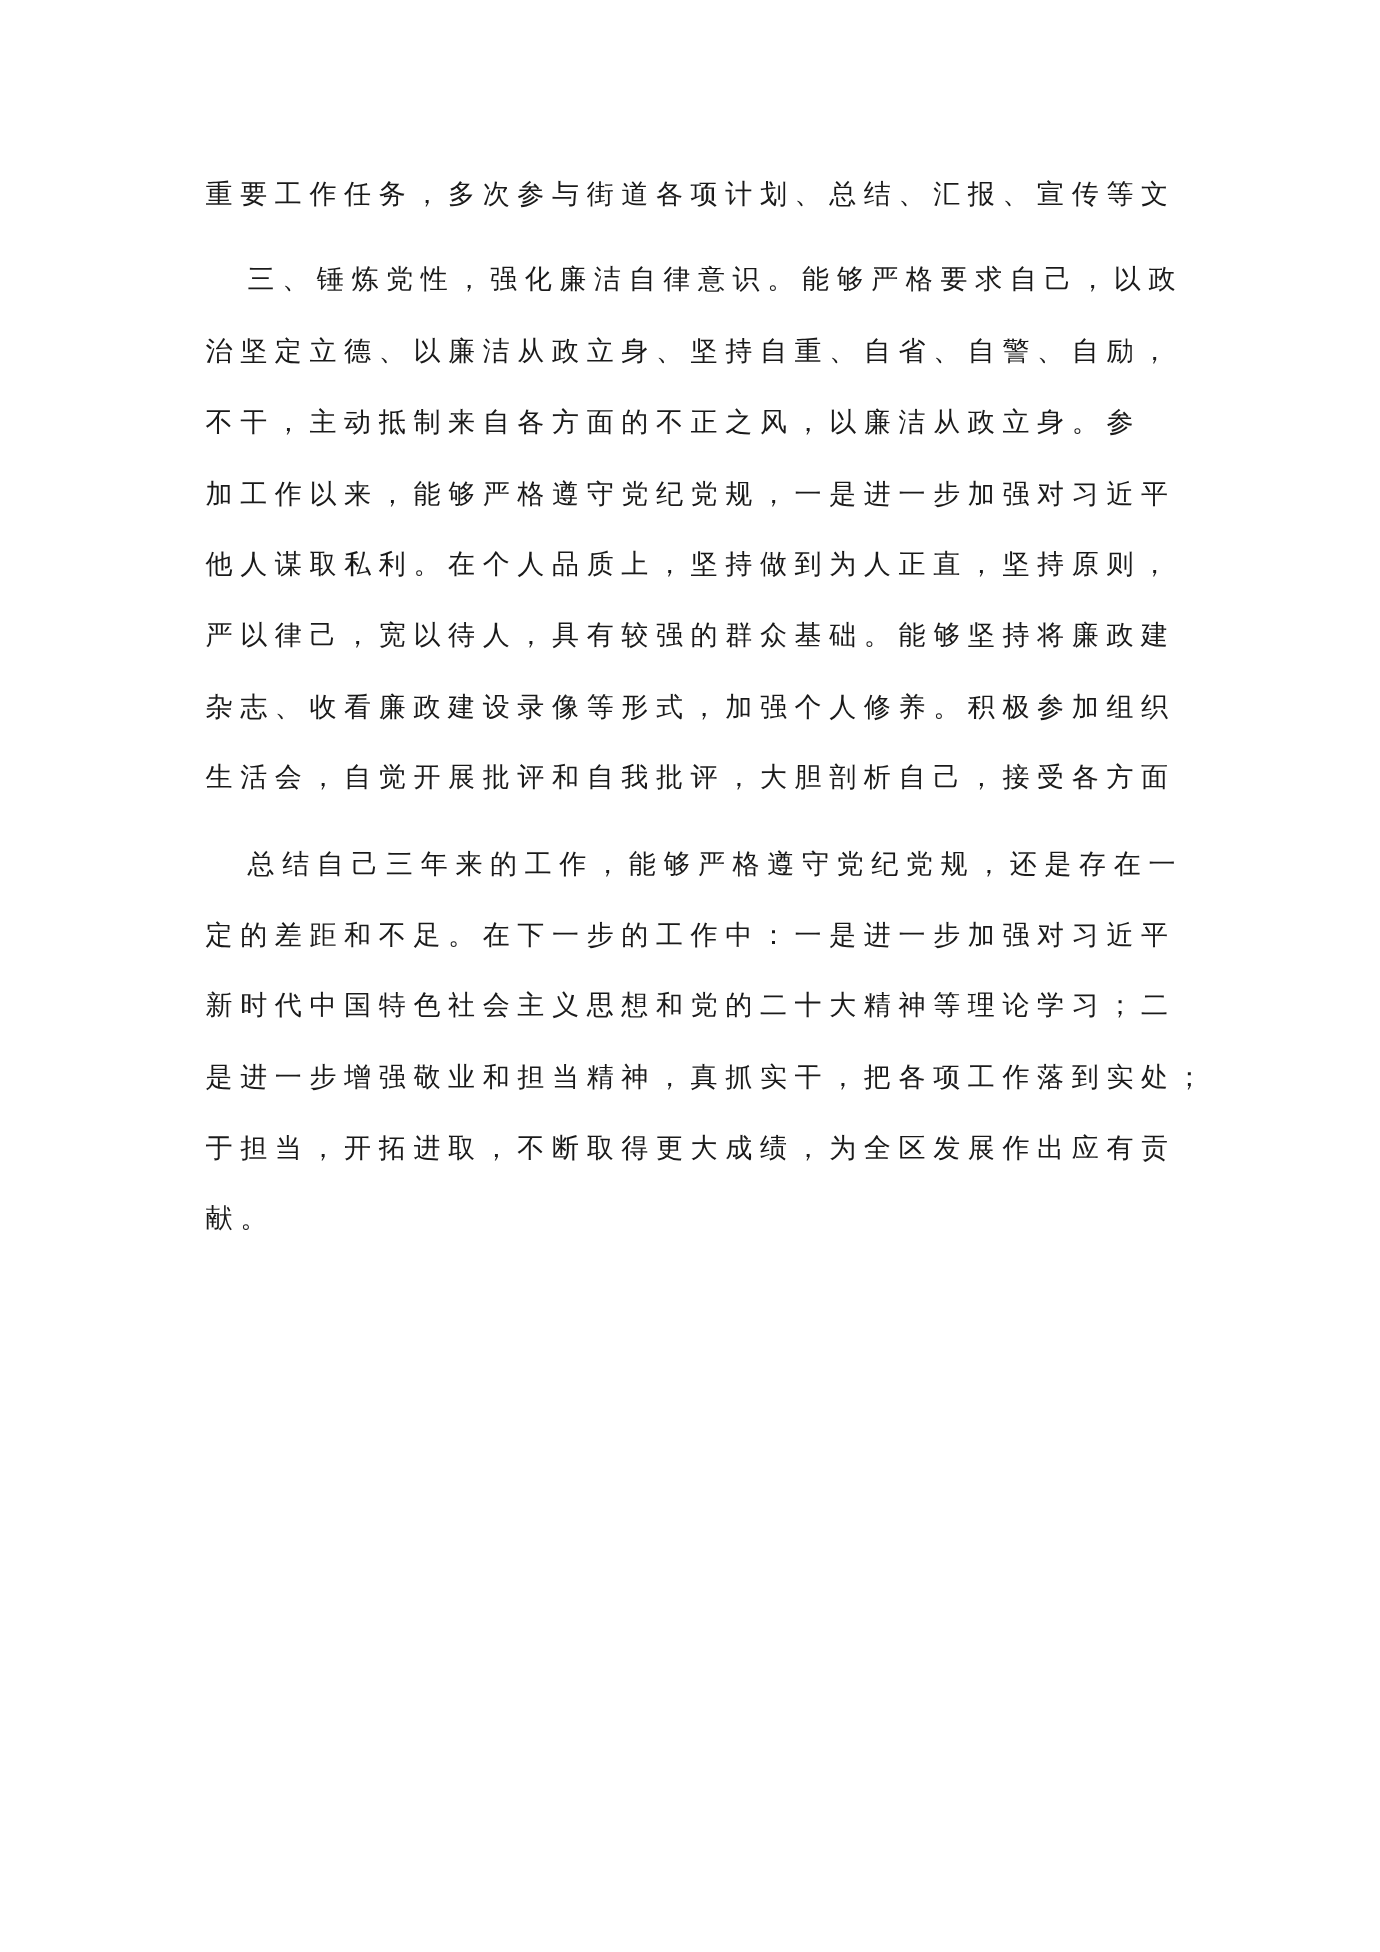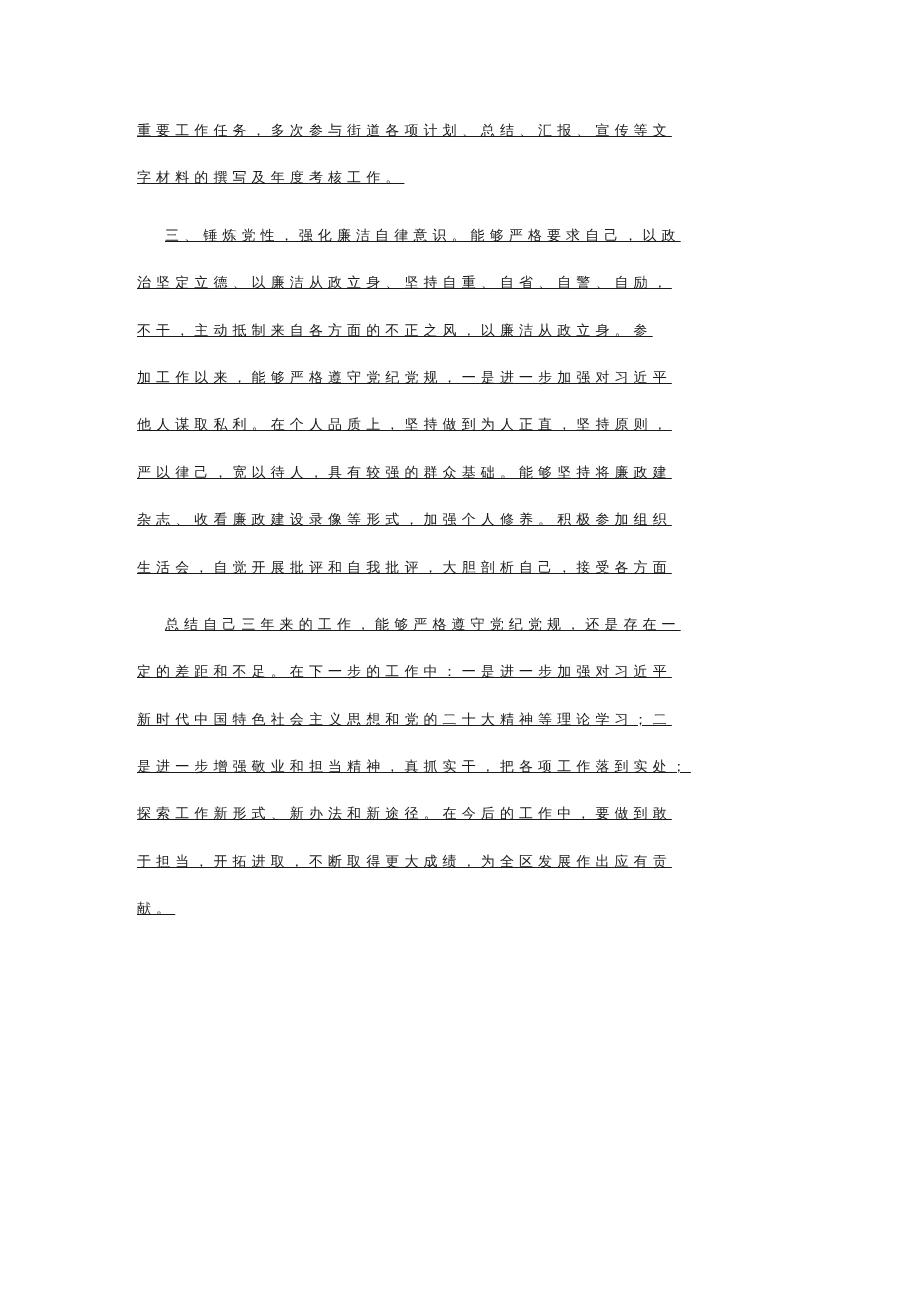--- a/index.html
+++ b/index.html
@@ -21,53 +21,50 @@
       top: 112px;
       width: 660px;
     }
     .para {
       margin: 0 0 10px 0;
     }
     .line {
       display: block;
       height: 47.4px;
       line-height: 36px;
-      font-size: 14px;
+      font-size: 18px;
       letter-spacing: 5.1px;
       white-space: nowrap;
-      text-decoration: underline;
     }
     .indent {
       padding-left: 28px;
     }
   </style>
 </head>
 <body>
 
 <div class="page">
 
   <div class="para">
     <span class="line">重要工作任务，多次参与街道各项计划、总结、汇报、宣传等文</span>
-    <span class="line">字材料的撰写及年度考核工作。</span>
   </div>
 
   <div class="para">
     <span class="line indent">三、锤炼党性，强化廉洁自律意识。能够严格要求自己，以政</span>
     <span class="line">治坚定立德、以廉洁从政立身、坚持自重、自省、自警、自励，</span>
     <span class="line">不干，主动抵制来自各方面的不正之风，以廉洁从政立身。参</span>
     <span class="line">加工作以来，能够严格遵守党纪党规，一是进一步加强对习近平</span>
     <span class="line">他人谋取私利。在个人品质上，坚持做到为人正直，坚持原则，</span>
     <span class="line">严以律己，宽以待人，具有较强的群众基础。能够坚持将廉政建</span>
     <span class="line">杂志、收看廉政建设录像等形式，加强个人修养。积极参加组织</span>
     <span class="line">生活会，自觉开展批评和自我批评，大胆剖析自己，接受各方面</span>
   </div>
 
   <div class="para">
     <span class="line indent">总结自己三年来的工作，能够严格遵守党纪党规，还是存在一</span>
     <span class="line">定的差距和不足。在下一步的工作中：一是进一步加强对习近平</span>
     <span class="line">新时代中国特色社会主义思想和党的二十大精神等理论学习；二</span>
     <span class="line">是进一步增强敬业和担当精神，真抓实干，把各项工作落到实处；</span>
-    <span class="line">探索工作新形式、新办法和新途径。在今后的工作中，要做到敢</span>
     <span class="line">于担当，开拓进取，不断取得更大成绩，为全区发展作出应有贡</span>
     <span class="line">献。</span>
   </div>
 
 </div>
 
 </body></html>

